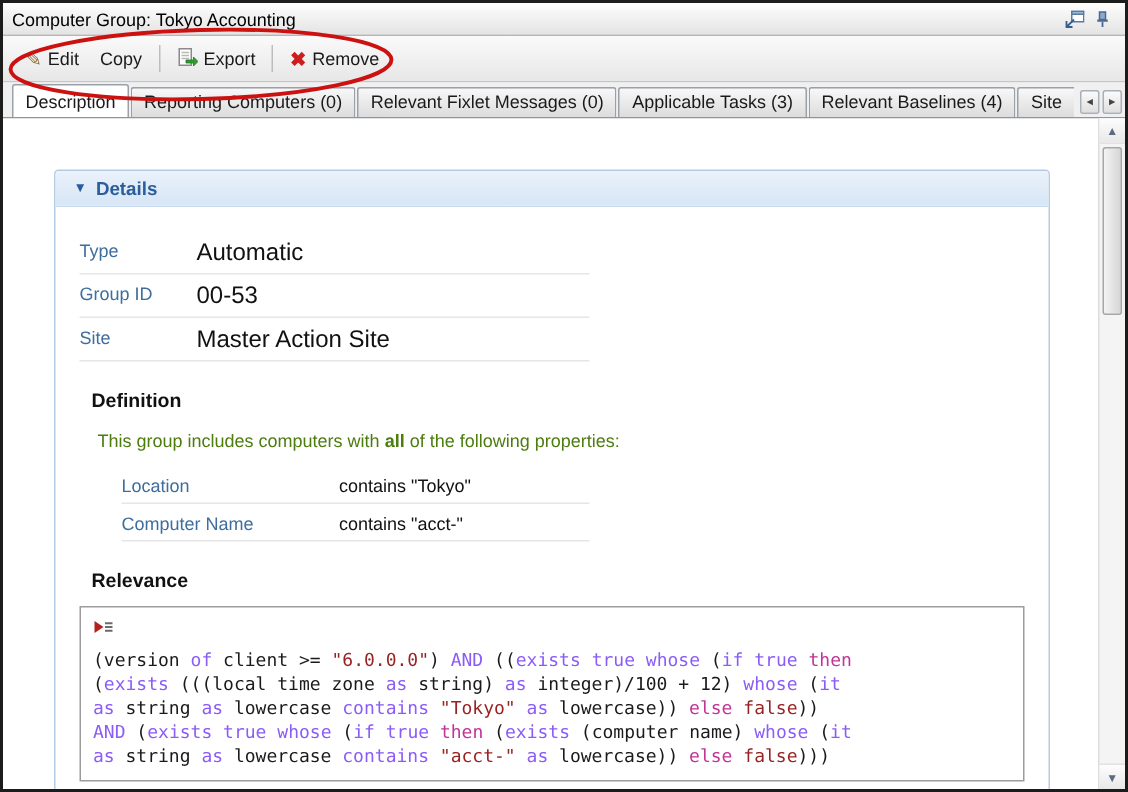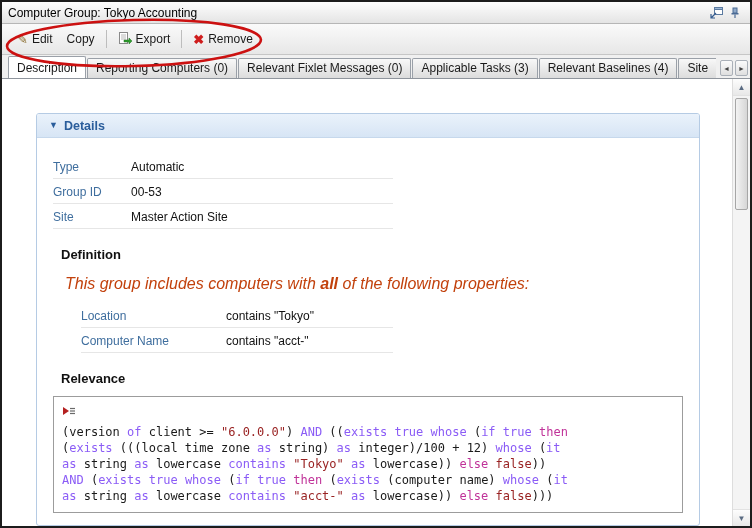--- a/index.html
+++ b/index.html
@@ -84,24 +84,24 @@
     background:linear-gradient(#eaf2fb,#d7e5f5);
     border-bottom:1px solid #c6d8ec; border-radius:2px 2px 0 0;
     padding-left:12px; color:#2a5d9b; font-weight:bold; font-size:12.5px;
     cursor:pointer;
   }
   .details-header .tri { font-size:9px; line-height:1; }
 
   .field-rows { margin:16px 0 0 16px; width:340px; }
   .field-row { display:flex; padding:6px 0 4px 0; border-bottom:1px solid #e6e6e6; }
   .field-label { width:78px; color:#3f6e9e; font-size:12px; }
-  .field-value { color:#111; font-size:12px; }
+  .field-value { color:#111; font-size:16px; }
 
   .sec-heading { margin:18px 0 0 24px; font-size:13px; font-weight:bold; color:#111; }
-  .intro { margin:13px 0 0 28px; font-size:16px; color:#c2410c;font-style:italic; }
+  .intro { margin:13px 0 0 28px; font-size:12px; color:#4d7c0f; }
 
   .prop-rows { margin:10px 0 0 44px; width:312px; }
   .prop-row { display:flex; padding:6px 0 4px 0; border-bottom:1px solid #e6e6e6; }
   .prop-label { width:145px; color:#3f6e9e; font-size:12px; }
   .prop-value { color:#111; font-size:12px; }
 
   .code-box {
     margin:10px 16px 0 16px; border:1px solid #9c9c9c;
     background:#ffffff; padding:4px 8px 8px 8px;
   }

